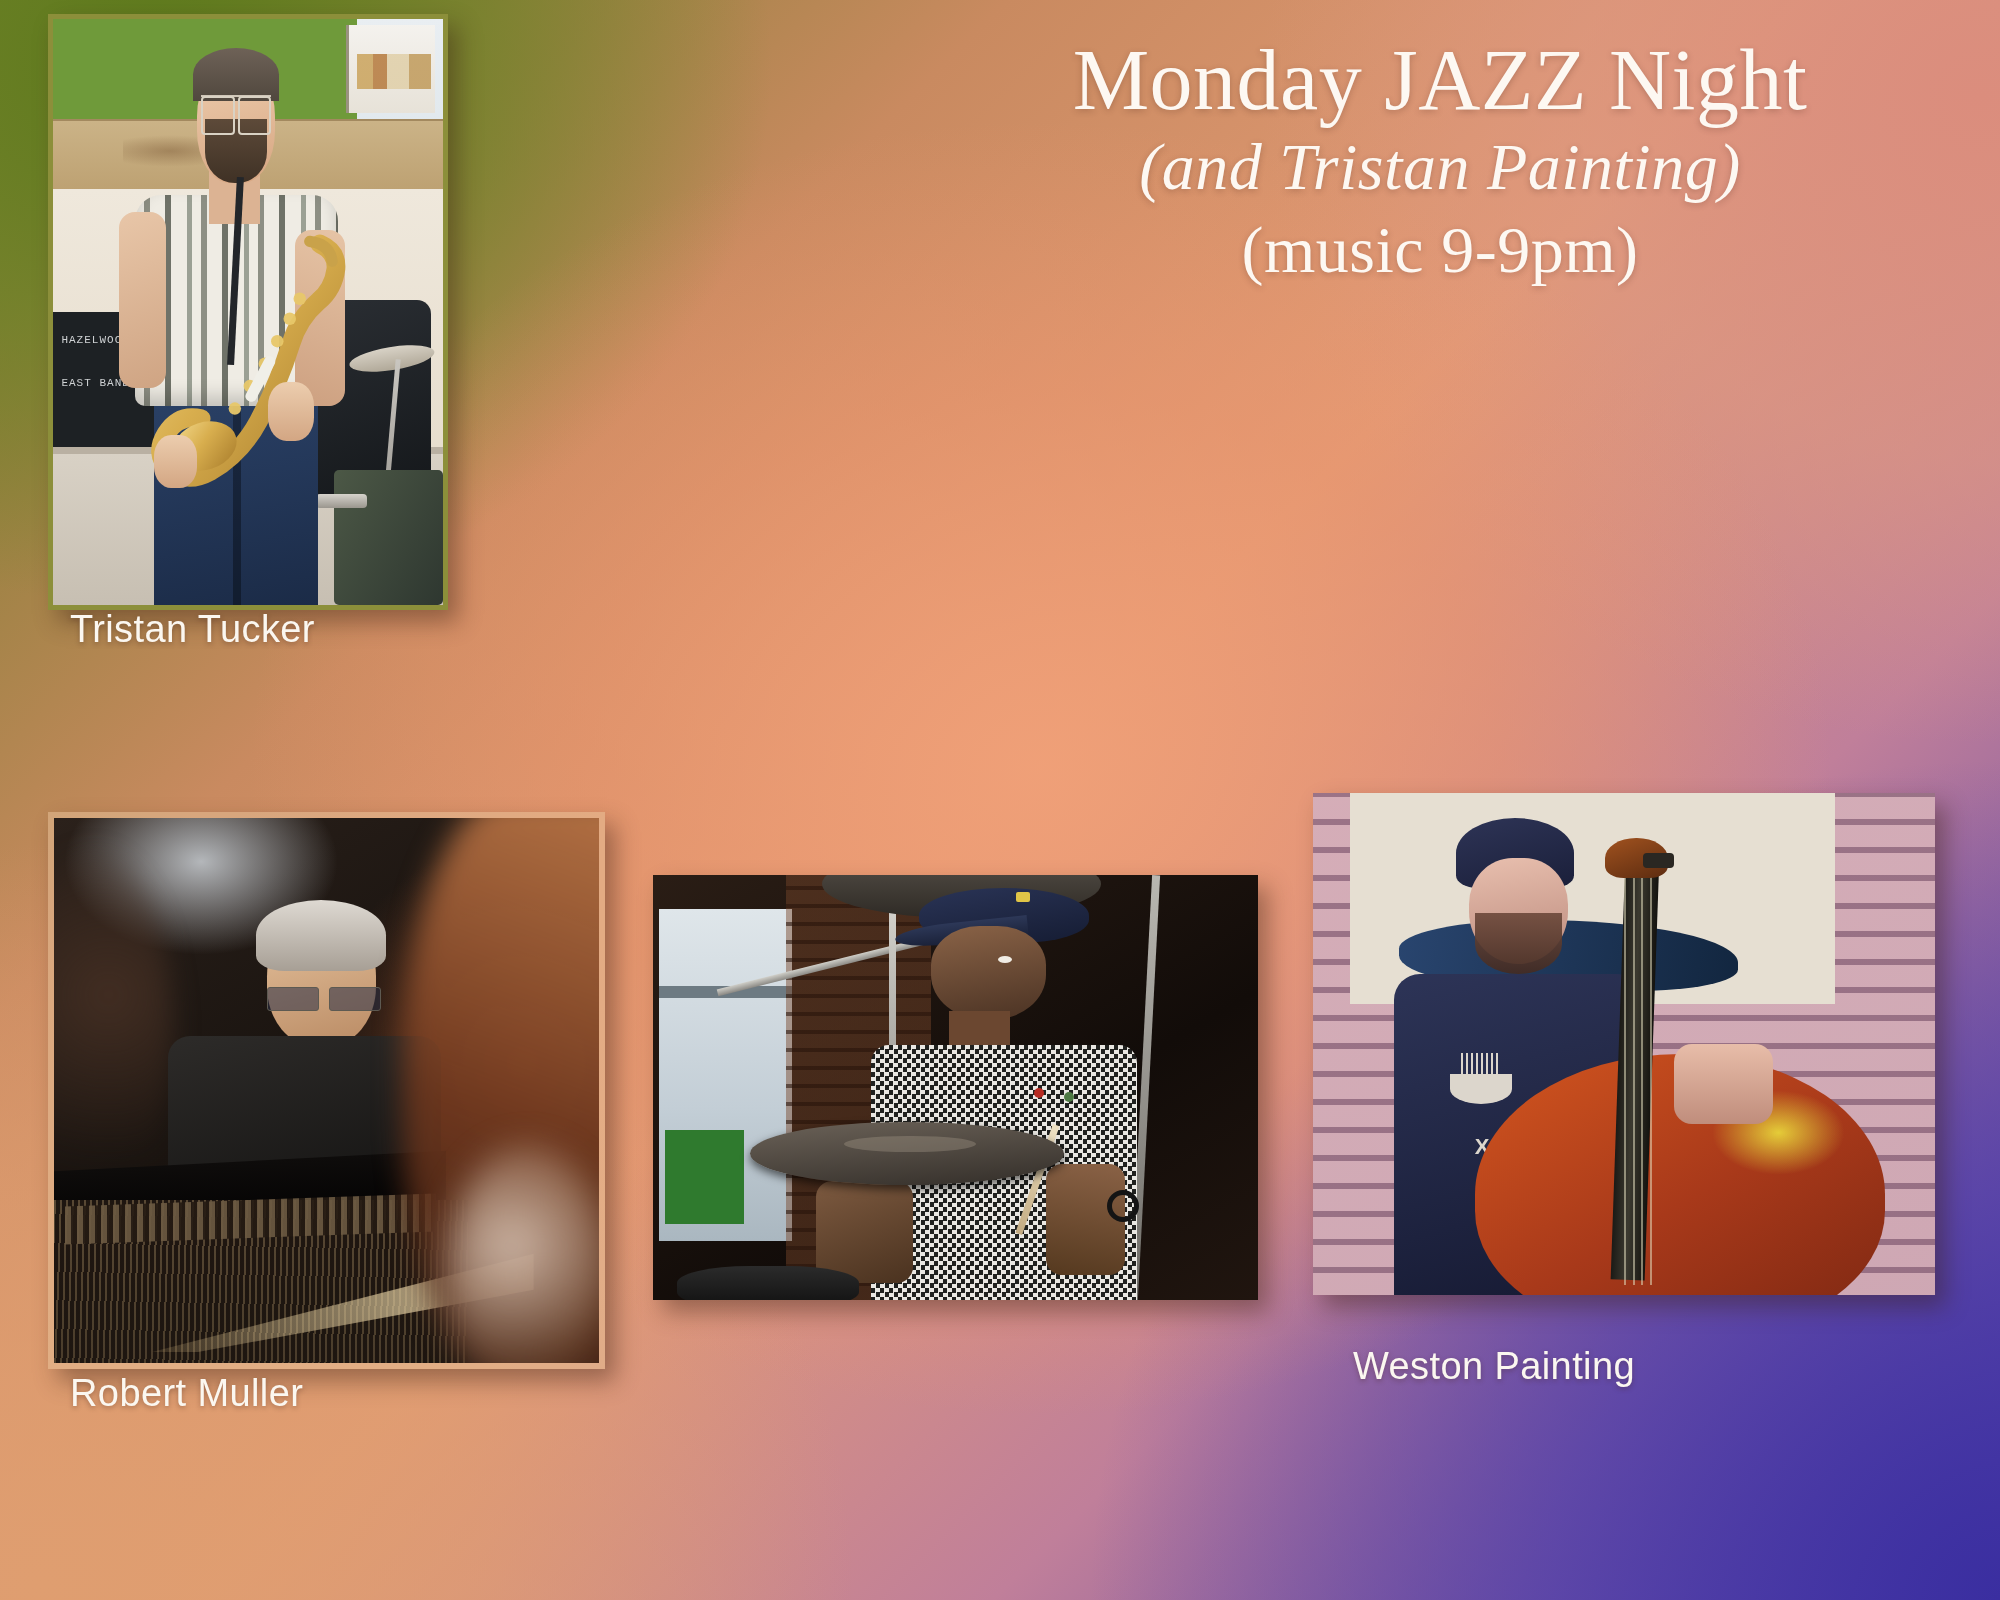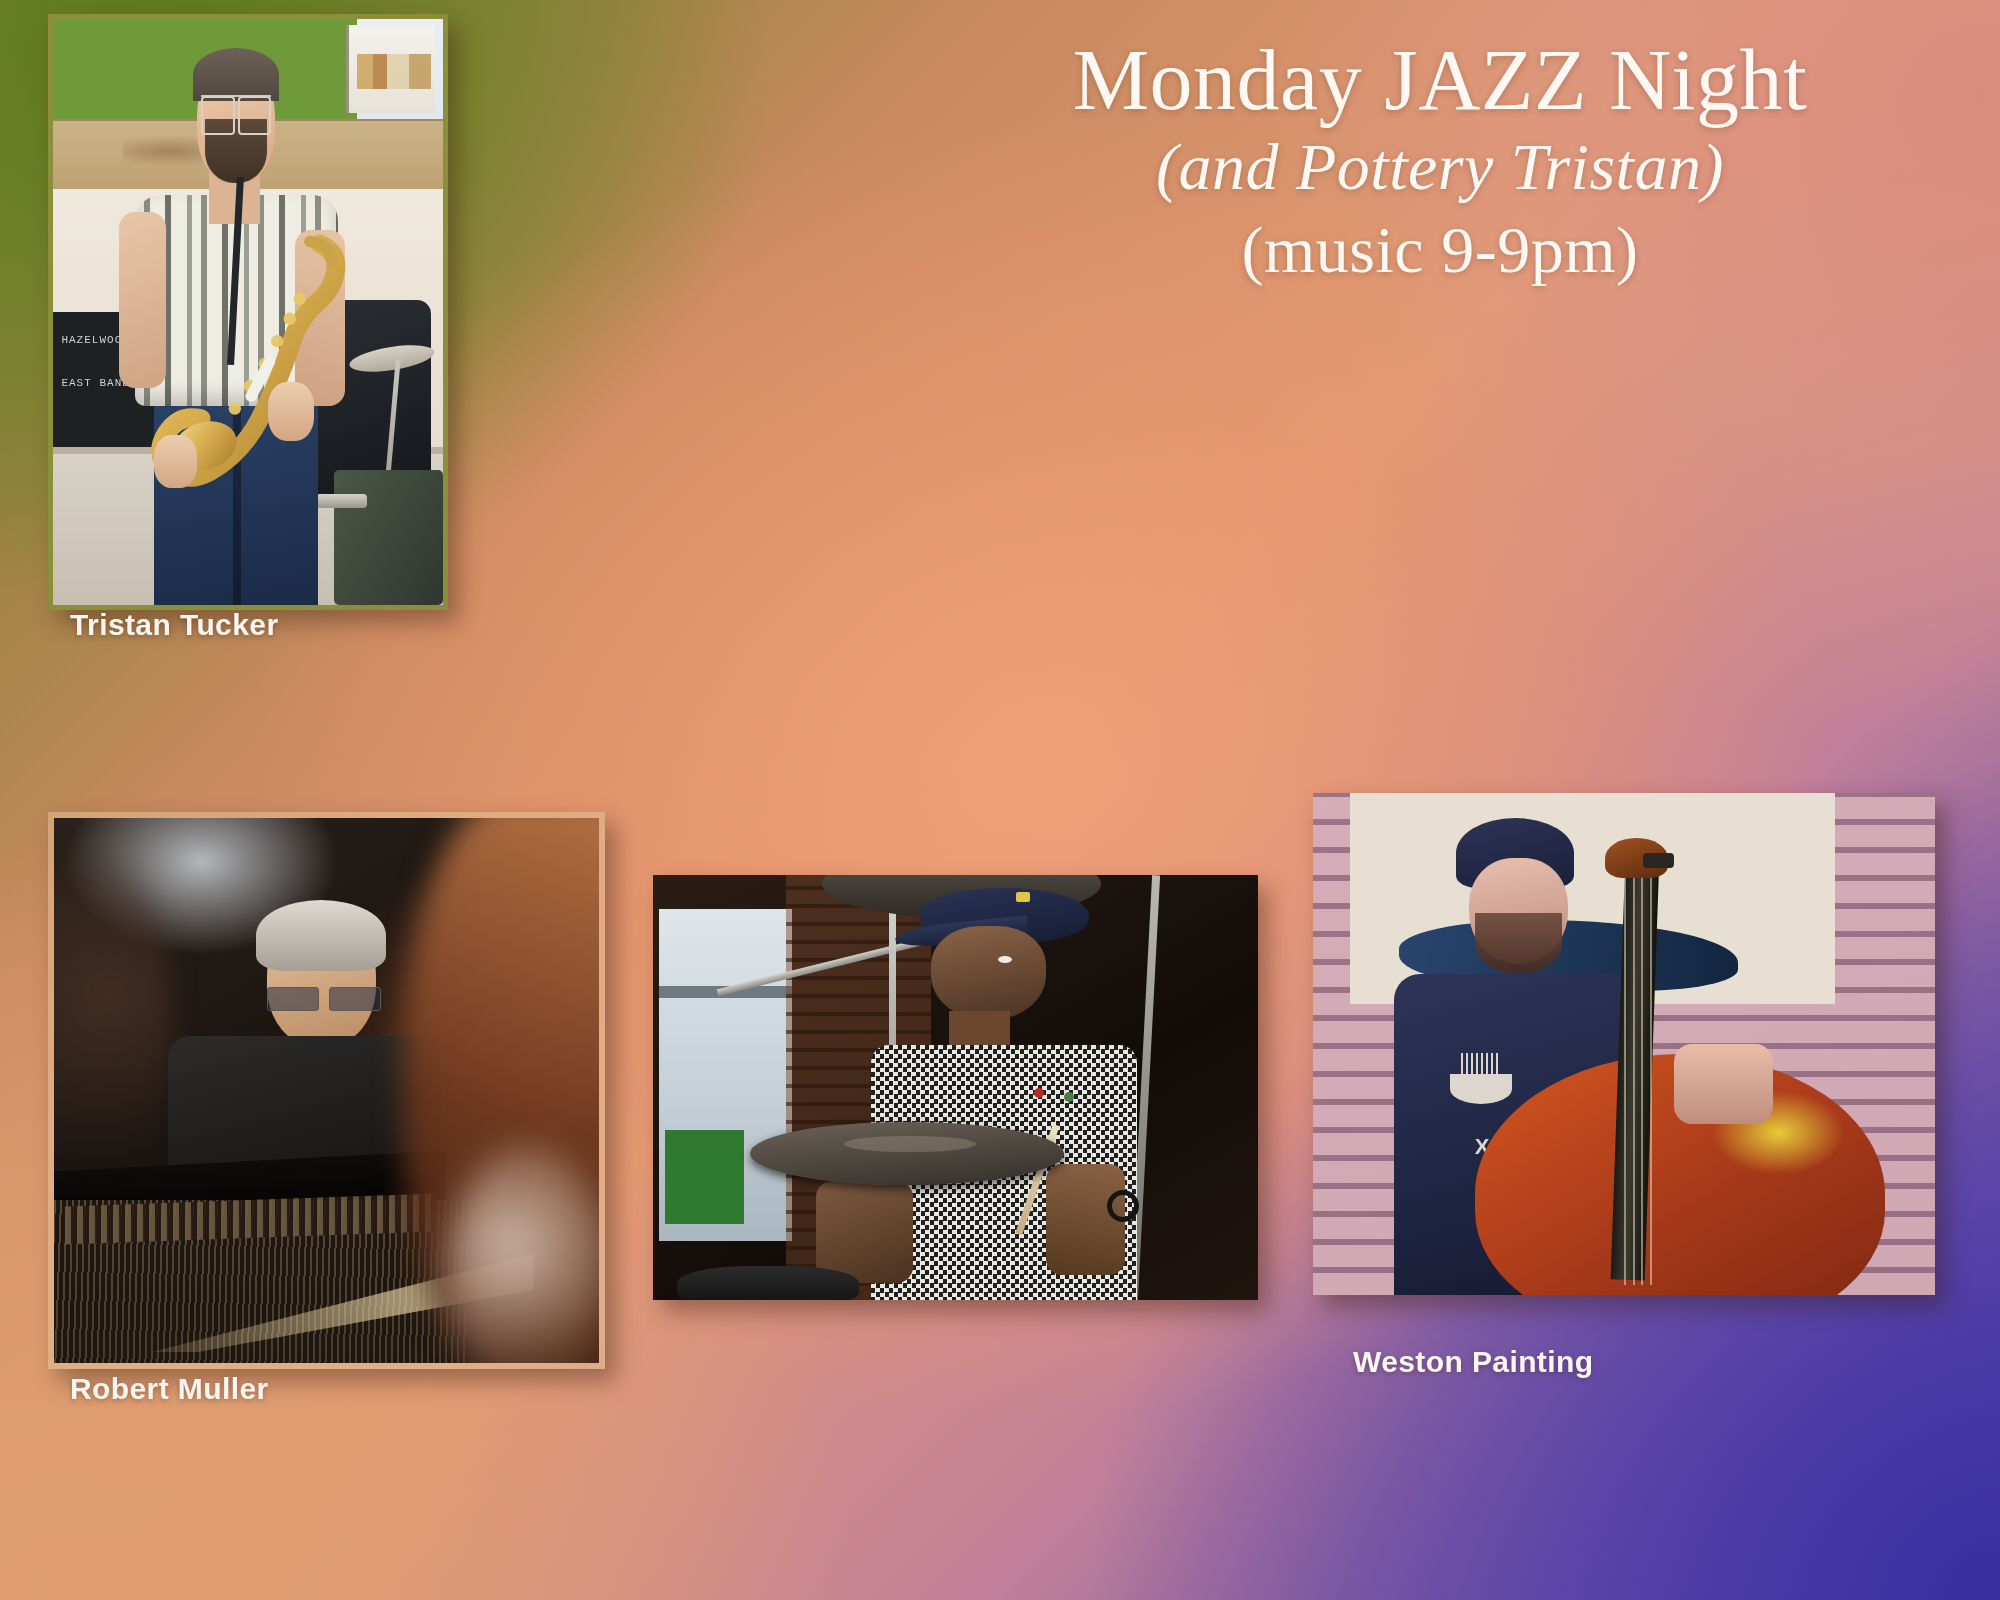--- a/index.html
+++ b/index.html
@@ -22,22 +22,22 @@
   }
   .hl1{font-size:86px;line-height:1.08;letter-spacing:.5px;}
   .hl2{font-size:66px;line-height:1.22;font-style:italic;letter-spacing:.5px;}
   .hl3{font-size:66px;line-height:1.30;letter-spacing:.5px;}
   .hl4{font-size:66px;line-height:1.30;letter-spacing:.5px;}
 
   
   .photo{position:absolute;overflow:hidden;box-shadow:10px 12px 22px rgba(60,30,20,.42);}
   .photo .inner{position:absolute;inset:0;overflow:hidden;}
   .caption{
-    position:absolute;color:#fbf7f0;font-weight:bold;letter-spacing:.4px;
-    font-size:30px;white-space:nowrap;text-shadow:0 2px 5px rgba(70,35,25,.35);
+    position:absolute;color:#fbf7f0;font-weight:normal;letter-spacing:.4px;
+    font-size:38px;white-space:nowrap;text-shadow:0 2px 5px rgba(70,35,25,.35);
   }
 
   
   #p1{left:48px;top:14px;width:390px;height:586px;border:5px solid #8c8f3a;}
   #p1 .sky{position:absolute;left:0;top:0;width:100%;height:23%;
     background:linear-gradient(#e9eef2,#dfe7ec);}
   #p1 .trees{position:absolute;left:0;top:0;width:78%;height:18%;
     background:
       radial-gradient(circle 16px at 12% 55%, #6f9a3a 0 100%),
       radial-gradient(circle 22px at 30% 35%, #5f8c30 0 100%),
@@ -229,21 +229,21 @@
   #p4 .str.s1{left:50%;} #p4 .str.s2{left:51.4%;} #p4 .str.s3{left:52.8%;} #p4 .str.s4{left:54.2%;}
   #c4{left:1353px;top:1345px;}
 </style>
 </head>
 <body>
 
 <div id="poster">
 
   <div class="headline">
     <div class="hl1">Monday JAZZ Night</div>
-    <div class="hl2">(and Pottery Tristan)</div>
+    <div class="hl2">(and Tristan Painting)</div>
     <div class="hl4">(music 9-9pm)</div>
   </div>
 
   <div class="photo" id="p1">
     <div class="inner">
       <div class="sky"></div>
       <div class="trees"></div>
       <div class="win"></div>
       <div class="winbits"></div>
       <div class="beam"></div>

